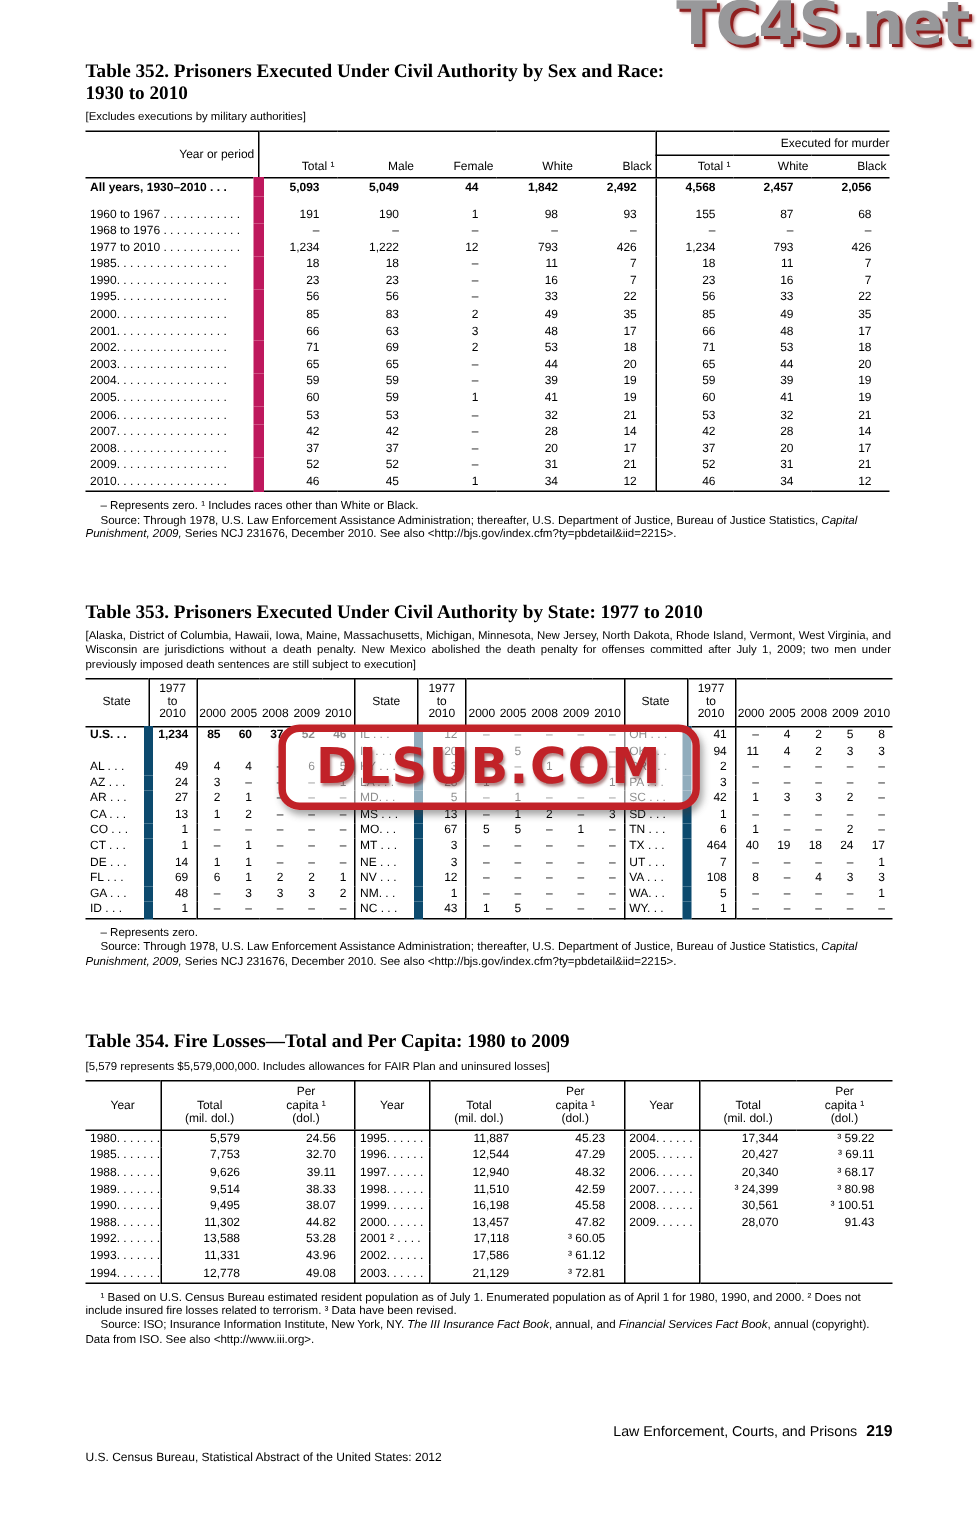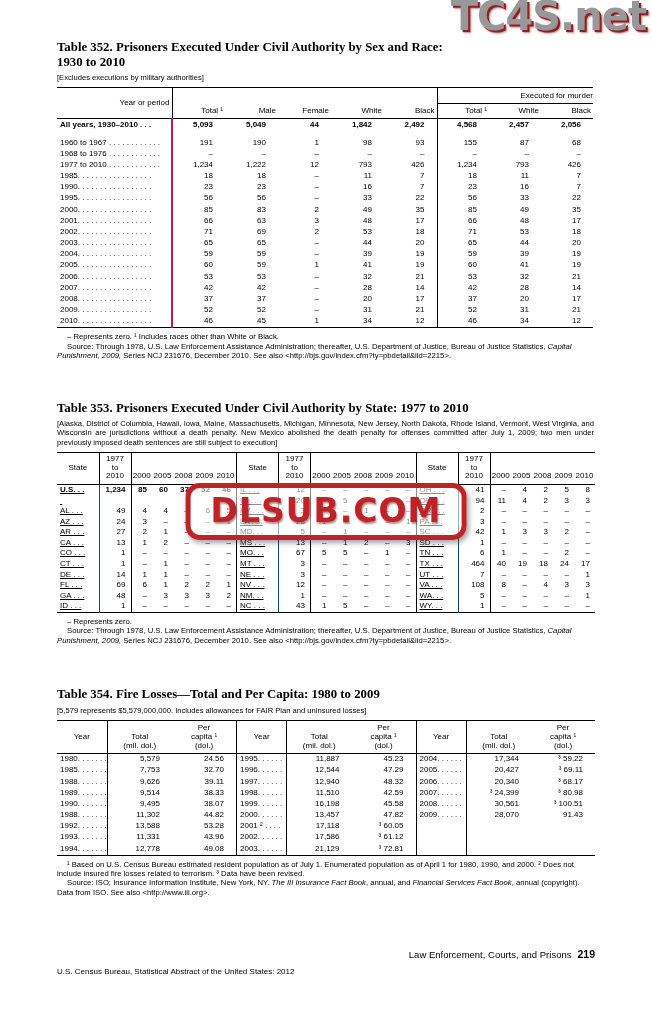--- a/index.html
+++ b/index.html
@@ -19,33 +19,33 @@
   .bold-row td { font-weight:bold; }
   .gap-row td { padding-top:8px; }
 
   
   .t352 { width:536px; border-top:1px solid #000; border-bottom:1px solid #000; }
   .t352 thead th { border-bottom:1px solid #000; vertical-align:bottom; text-align:right;
                    padding:2px 2px 3px; line-height:9px; }
   .t352 thead th.stub-h { vertical-align:middle; border-right:1px solid #000; }
   .t352 thead th.group-h { vertical-align:middle; border-left:1px solid #000; padding:3px 0; }
   .t352 thead th.mg-first { border-left:1px solid #000; }
-  .t352 td.stub { border-right:2px solid #be185d; }
+  .t352 td.stub { border-right:7px solid #be185d; }
   .t352 td:nth-child(7) { border-left:1px solid #000; }
 
   
   .t353-wrap { display:flex; }
   .t353 { width:179px; border-top:1px solid #000; border-bottom:1px solid #000; }
   .t353-wrap .t353 + .t353 { border-left:1px solid #000; }
   .t353 thead th { border-bottom:1px solid #000; vertical-align:bottom; text-align:center;
                    line-height:8.6px; padding:2px 1px 3px; }
   .t353 thead th.state-h { vertical-align:middle; border-right:1px solid #000; }
   .t353 thead th.range-h { white-space:pre-line; border-right:1px solid #000; padding:2px 0 3px; }
   .t353 td { padding:0.9px 5px 0.9px 0; }
-  .t353 td.stub { padding:0.9px 0 0.9px 3px; border-right:1px solid #0c4a6e;text-decoration:underline; }
+  .t353 td.stub { padding:0.9px 0 0.9px 3px; border-right:6px solid #0c4a6e; }
   .t353 td:nth-child(2) { border-right:1px solid #000; }
 
   
   .t354-wrap { display:flex; }
   .t354 { width:179px; border-top:1px solid #000; border-bottom:1px solid #000; }
   .t354-wrap .t354 + .t354 { border-left:1px solid #000; }
   .t354 thead th { border-bottom:1px solid #000; vertical-align:bottom; text-align:center;
                    white-space:pre-line; line-height:9px; padding:2px 2px 3px; }
   .t354 thead th.yr-h { vertical-align:middle; border-right:1px solid #000; }
   .t354 td.stub { border-right:1px solid #000; }

